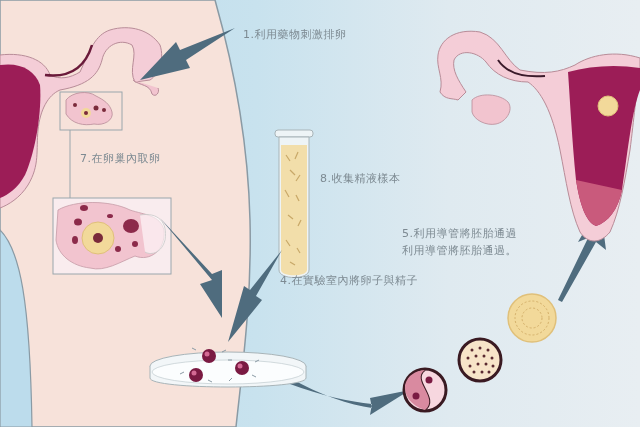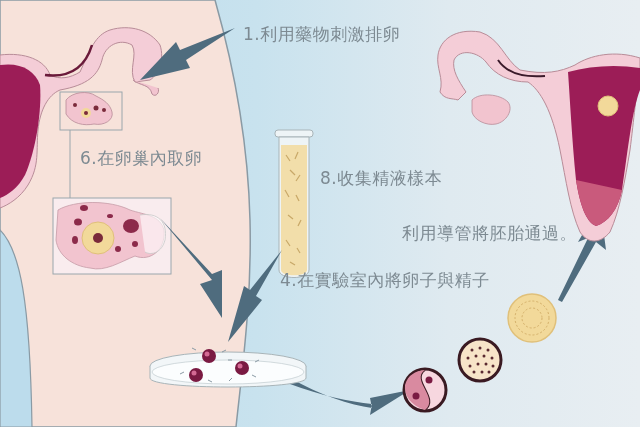--- a/index.html
+++ b/index.html
@@ -1,20 +1,20 @@
 <!DOCTYPE html>
 <html><head>
 <meta charset="utf-8">
 <style>
   html,body{margin:0;padding:0;}
   body{width:640px;height:427px;overflow:hidden;position:relative;font-family:"DejaVu Sans",sans-serif;}
   .stage{position:absolute;left:0;top:0;width:640px;height:427px;overflow:hidden;
     background:linear-gradient(90deg,#bcdcec 0%,#c8e2ee 40%,#dfeaf0 70%,#e8eef2 100%);}
   svg.art{position:absolute;left:0;top:0;}
-  .label{position:absolute;color:#7d8a92;font-size:17px;line-height:17px;letter-spacing:0.5px;white-space:nowrap;}
+  .label{position:absolute;color:#7d8a92;font-size:11px;line-height:17px;letter-spacing:0.5px;white-space:nowrap;}
   .label.center{text-align:center;}
 </style>
 </head>
 <body>
 
 <div class="stage">
   <svg class="art" width="640" height="427" viewBox="0 0 640 427">
 
     <path d="M0,0 L215,0 C232,60 248,140 250,220 C252,300 242,370 236,427 L0,427 Z" fill="#f7e2da" stroke="#8a9aa4" stroke-width="1.5"></path>
 
@@ -139,24 +139,25 @@
       <path d="M576,180 C580,205 586,222 596,226 C608,222 618,210 622,190 Z" fill="#c95a7c"></path>
       <circle cx="608" cy="106" r="10" fill="#f2d99a" stroke="#e0c07a" stroke-width="1"></circle>
       <path d="M472,100 C480,92 500,94 508,102 C514,110 506,122 496,124 C486,126 474,120 472,112 Z" fill="#f2c4cf" stroke="#b88c98" stroke-width="0.8"></path>
     </g>
   </svg>
 
   <div class="label" style="left:243px;top:26px;">
     <span>1.利用藥物刺激排卵</span>
   </div>
   <div class="label" style="left:80px;top:150px;">
-    <span>6.在卵巢內取卵</span>
+    <span>7.在卵巢內取卵</span>
   </div>
   <div class="label" style="left:320px;top:170px;">
     <span>8.收集精液樣本</span>
   </div>
   <div class="label center" style="left:280px;top:272px;">
     <div>4.在實驗室內將卵子與精子</div>
   </div>
   <div class="label center" style="left:402px;top:225px;">
+    <div>5.利用導管將胚胎通過</div>
     <div>利用導管將胚胎通過。</div>
   </div>
 </div>
 
 </body></html>

